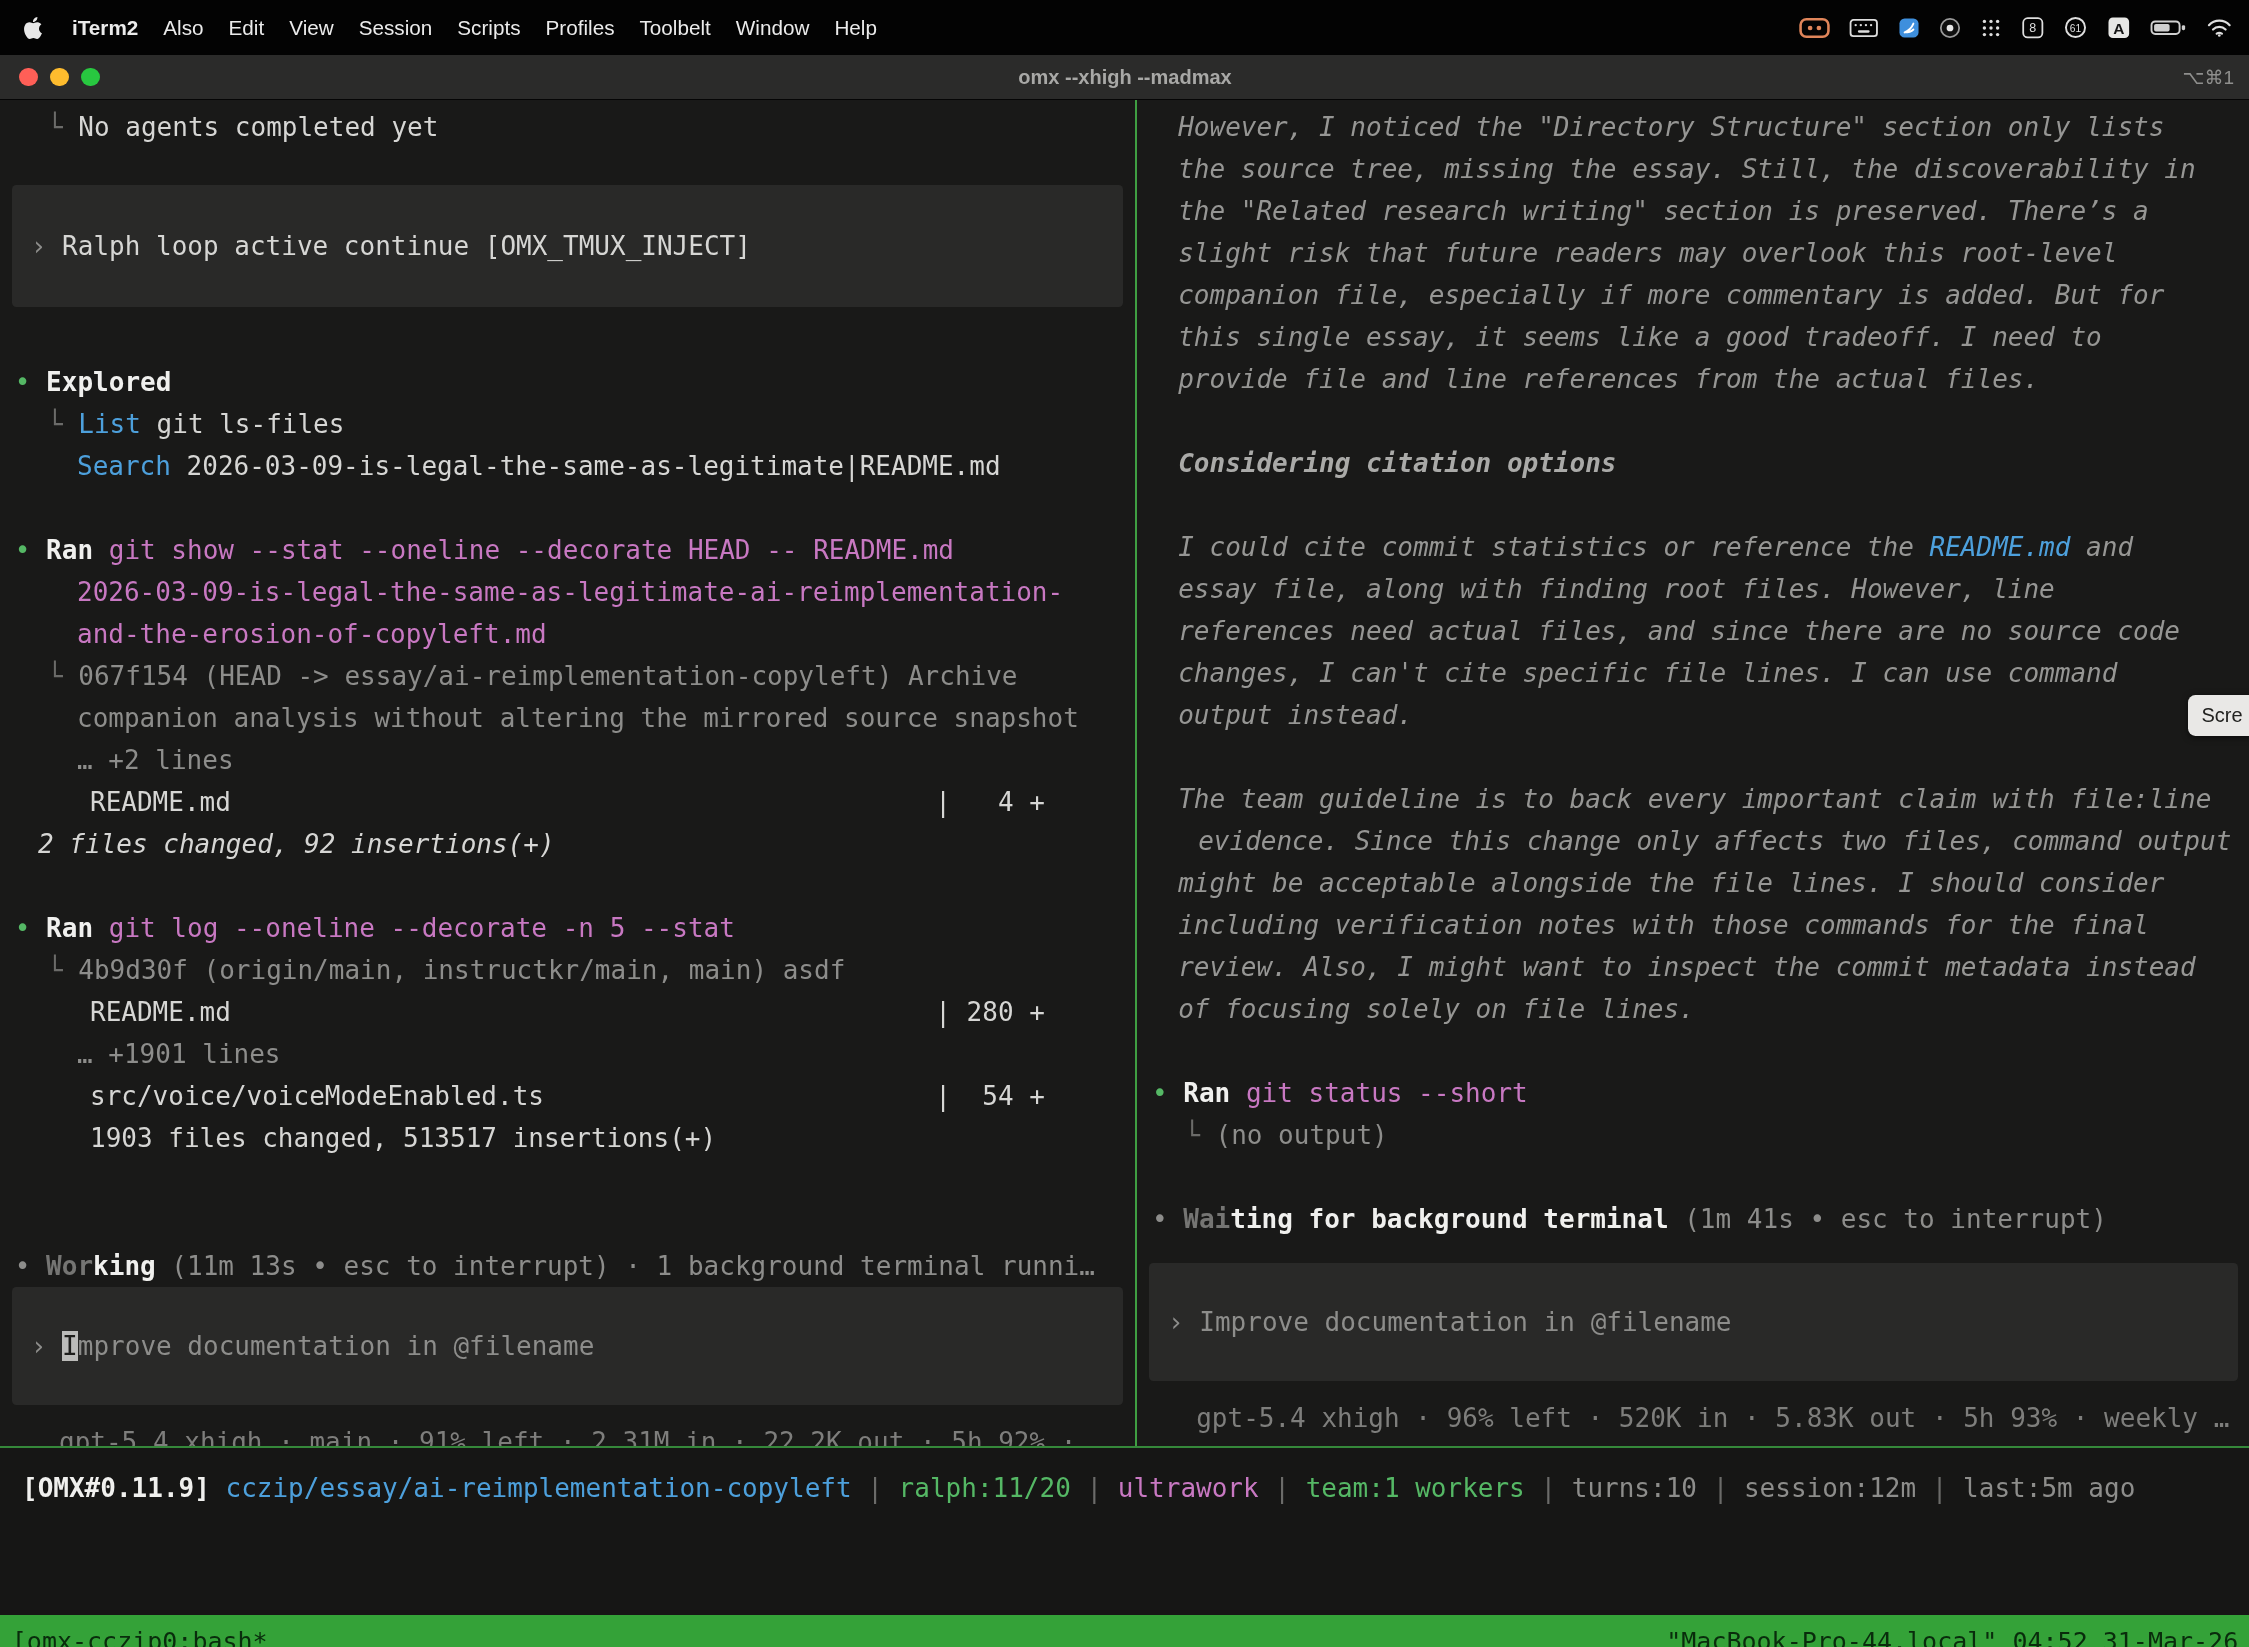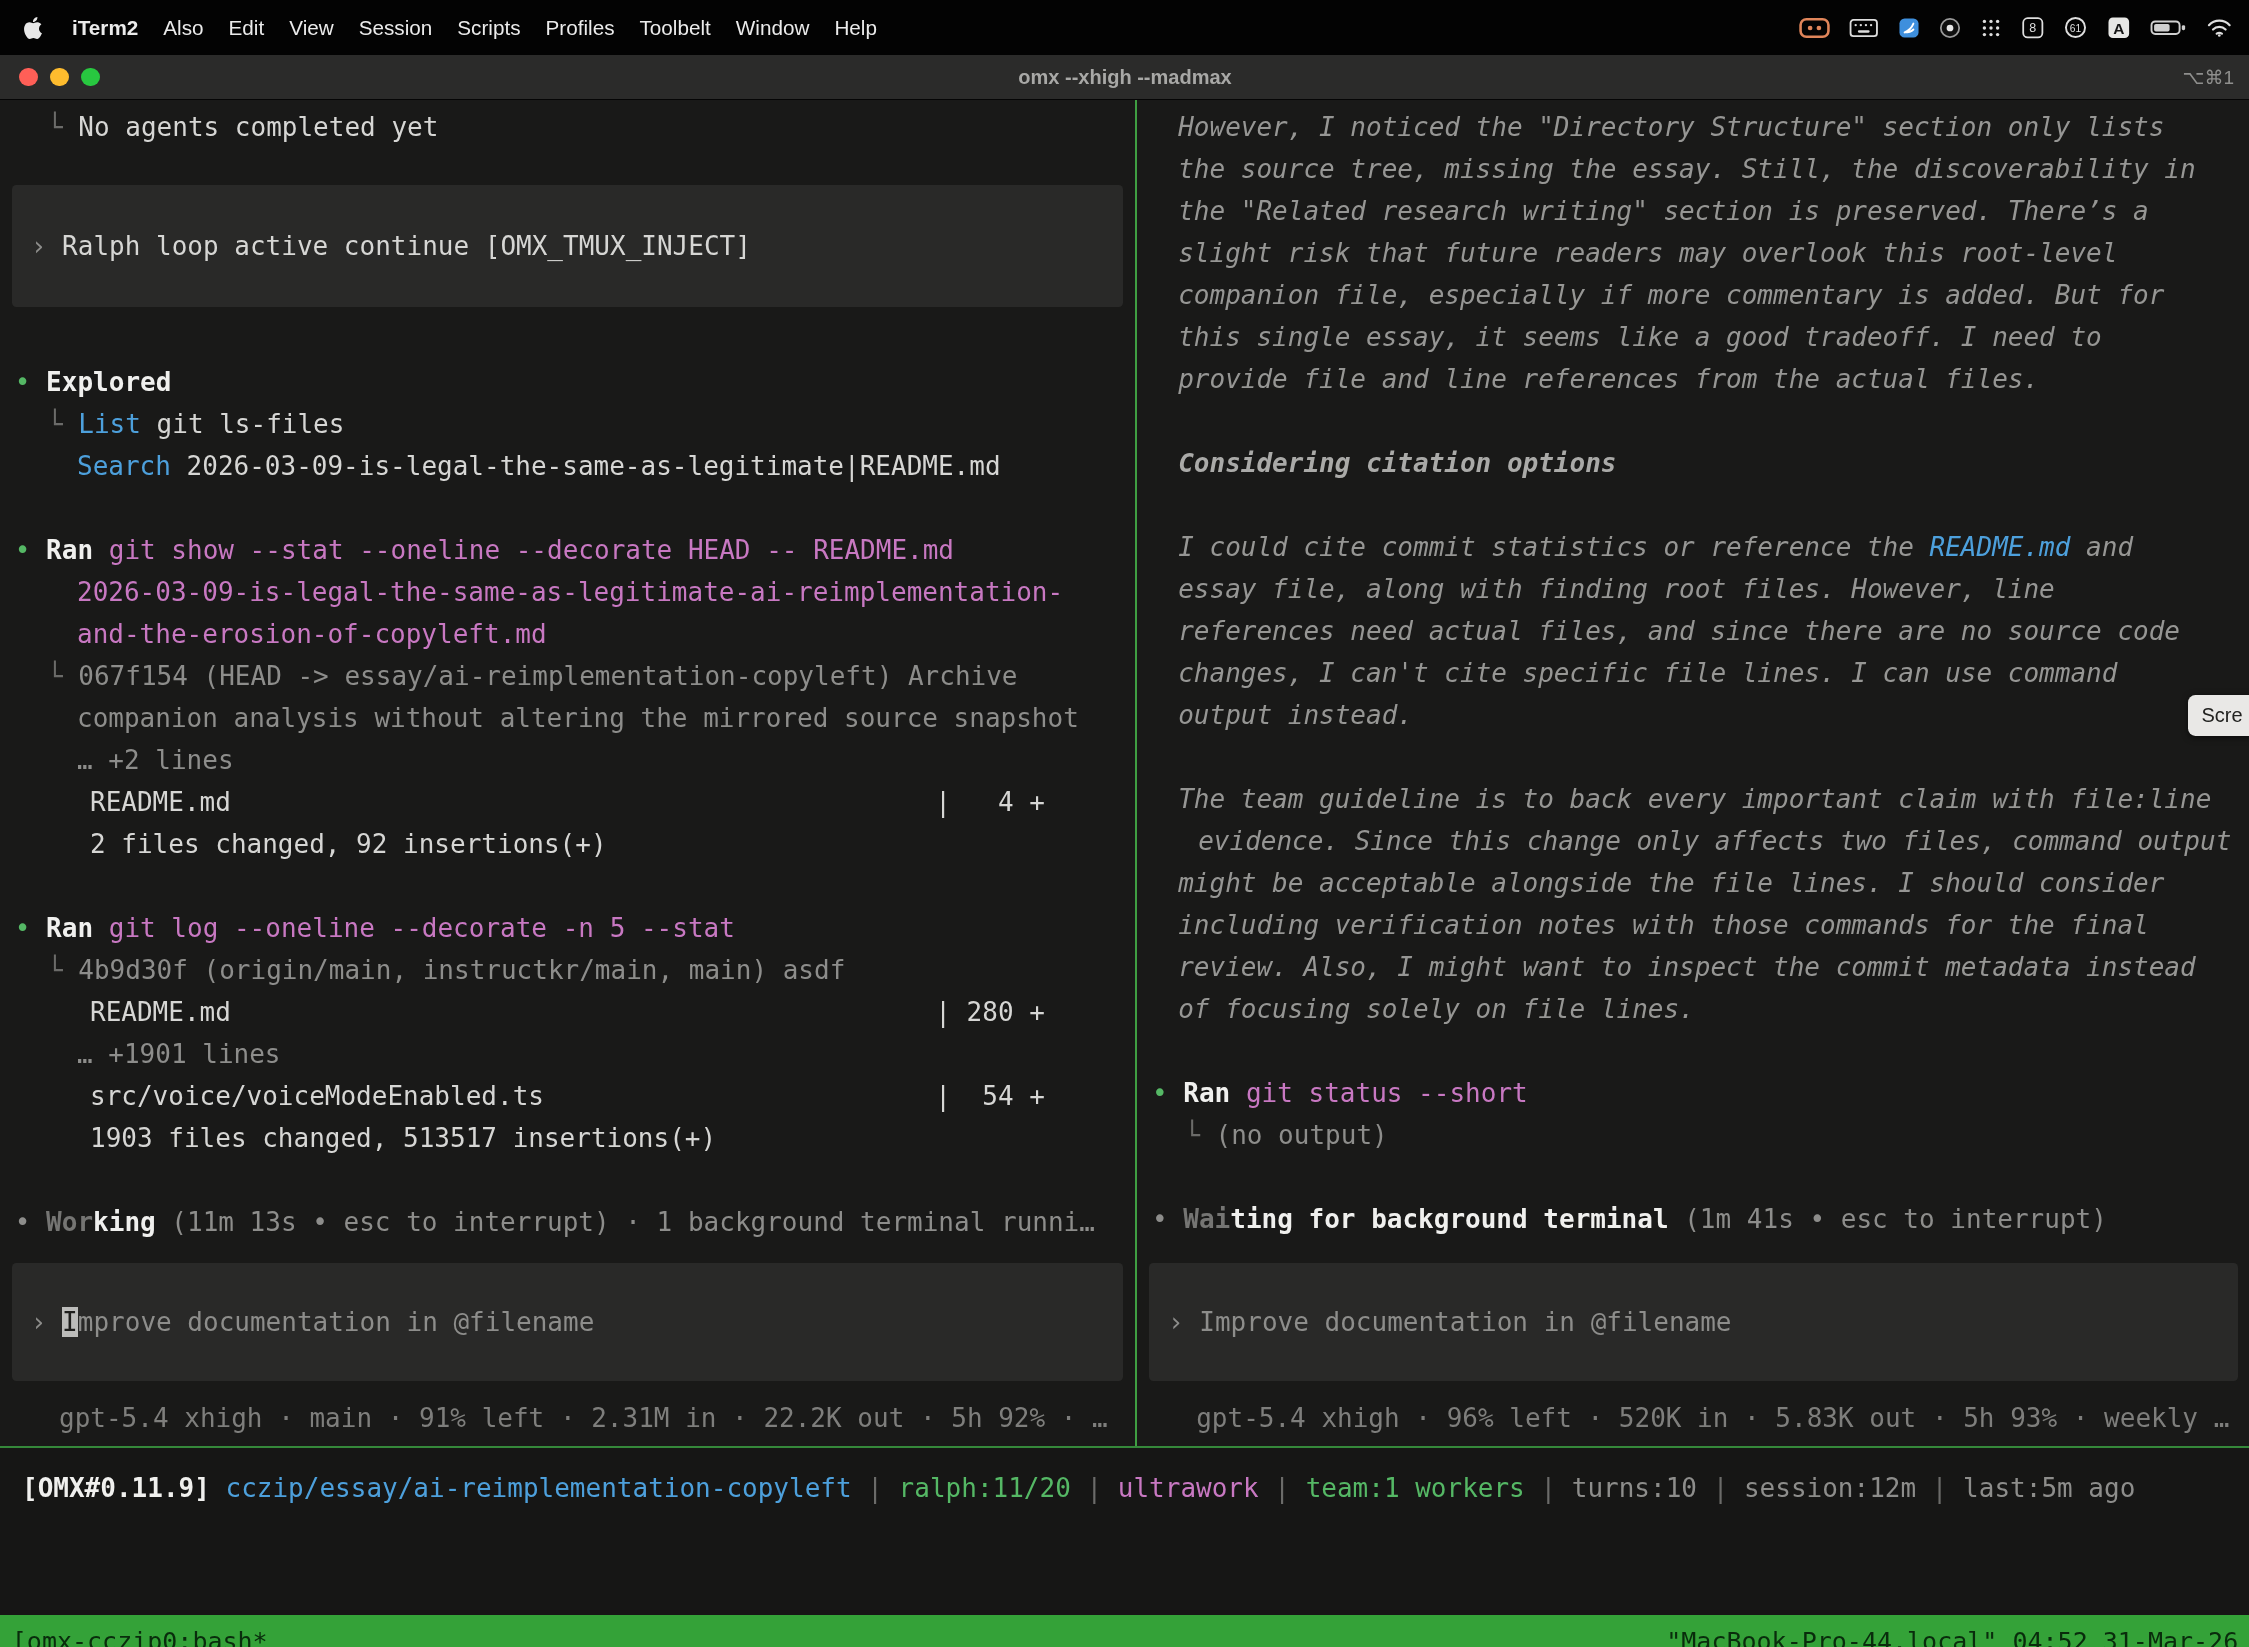--- a/index.html
+++ b/index.html
@@ -200,30 +200,30 @@
           <div class="t-line" style="padding-left: 47px;"><span class="c-gd">└ </span><span class="c-blu">List</span><span class="c-w"> git ls-files</span></div>
           <div class="t-line" style="padding-left: 77px;"><span class="c-blu">Search</span><span class="c-w"> 2026-03-09-is-legal-the-same-as-legitimate|README.md</span></div>
           <div class="t-line" style="padding-left: 0px;">&nbsp;</div>
           <div class="t-line" style="padding-left: 14.8px;"><span class="c-grn">• </span><span class="c-wb">Ran </span><span class="c-mag">git show --stat --oneline --decorate HEAD -- README.md</span></div>
           <div class="t-line" style="padding-left: 77px;"><span class="c-mag">2026-03-09-is-legal-the-same-as-legitimate-ai-reimplementation-</span></div>
           <div class="t-line" style="padding-left: 77px;"><span class="c-mag">and-the-erosion-of-copyleft.md</span></div>
           <div class="t-line" style="padding-left: 47px;"><span class="c-gd">└ </span><span class="c-g">067f154 (HEAD -&gt; essay/ai-reimplementation-copyleft) Archive</span></div>
           <div class="t-line" style="padding-left: 77px;"><span class="c-g">companion analysis without altering the mirrored source snapshot</span></div>
           <div class="t-line" style="padding-left: 77px;"><span class="c-g">… +2 lines</span></div>
           <div class="t-line" style="padding-left: 90px;"><span class="c-w">README.md                                             |   4 +</span></div>
-          <div class="t-line" style="padding-left: 90px;"><span class="c-w">2 files changed, 92 insertions(+)</span></div>
+          <div class="t-line" style="padding-left: 38px; font-style: italic;"><span class="c-w">2 files changed, 92 insertions(+)</span></div>
           <div class="t-line" style="padding-left: 0px;">&nbsp;</div>
           <div class="t-line" style="padding-left: 14.8px;"><span class="c-grn">• </span><span class="c-wb">Ran </span><span class="c-mag">git log --oneline --decorate -n 5 --stat</span></div>
           <div class="t-line" style="padding-left: 47px;"><span class="c-gd">└ </span><span class="c-g">4b9d30f (origin/main, instructkr/main, main) asdf</span></div>
           <div class="t-line" style="padding-left: 90px;"><span class="c-w">README.md                                             | 280 +</span></div>
           <div class="t-line" style="padding-left: 77px;"><span class="c-g">… +1901 lines</span></div>
           <div class="t-line" style="padding-left: 90px;"><span class="c-w">src/voice/voiceModeEnabled.ts                         |  54 +</span></div>
           <div class="t-line" style="padding-left: 90px;"><span class="c-w">1903 files changed, 513517 insertions(+)</span></div>
           <div class="t-line" style="padding-left: 0px;">&nbsp;</div>
-          <div class="t-line" style="padding-left: 14.8px;"><span class="c-g">• </span><span class="c-dimb">Wor</span><span class="c-wb">king</span><span class="c-g"> (11m 13s • esc to interrupt) · 1 background terminal runni…</span></div>
+          <div class="t-line" style="padding-left: 14.8px; margin-top: 44px;"><span class="c-g">• </span><span class="c-dimb">Wor</span><span class="c-wb">king</span><span class="c-g"> (11m 13s • esc to interrupt) · 1 background terminal runni…</span></div>
         </div>
       <div class="pane-bottom">
         <div class="band input-band">
           <div class="bline"><span class="c-g">› </span><span class="cursor">I</span><span class="c-g">mprove documentation in @filename</span></div>
         </div>
         <div class="statusline">gpt-5.4 xhigh · main · 91% left · 2.31M in · 22.2K out · 5h 92% · …</div>
       </div>
     </div>
 
     <div class="vdivider"></div>

